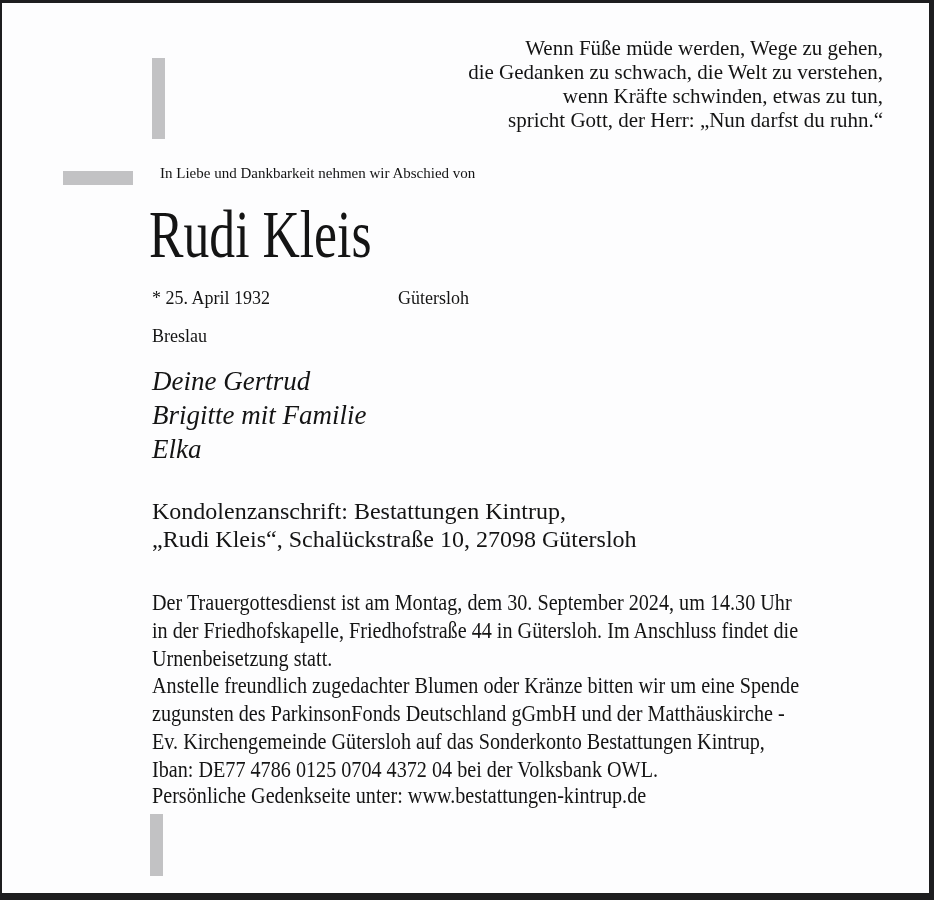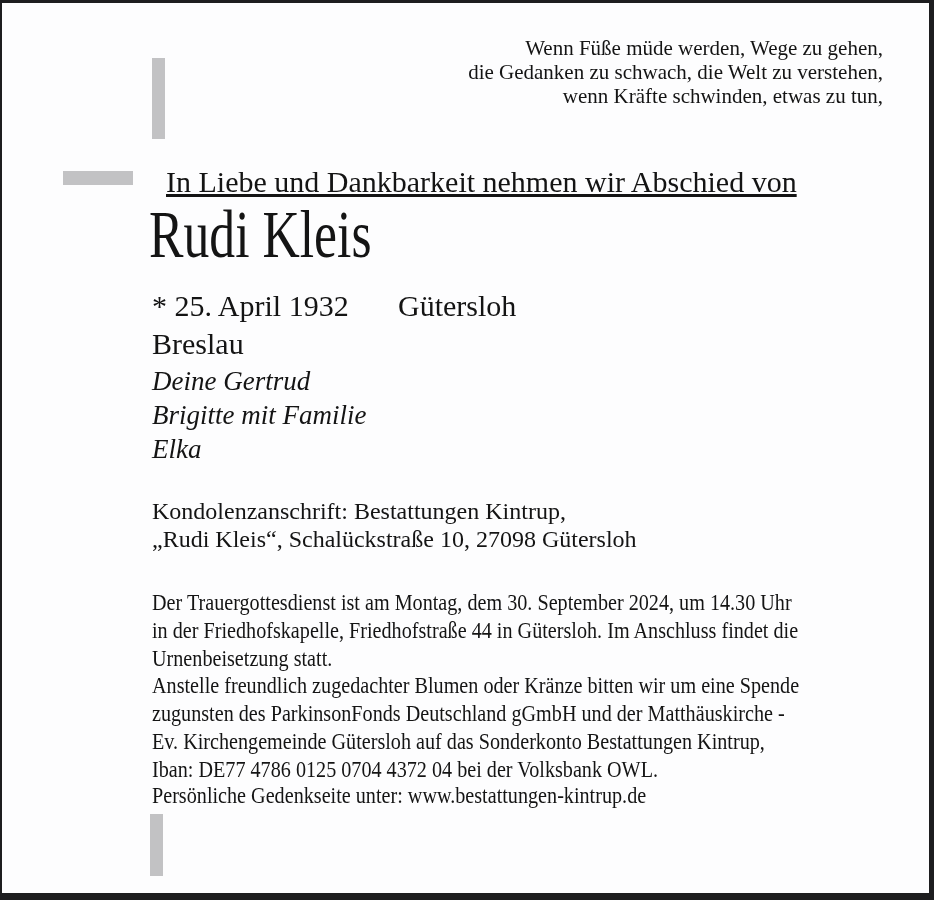--- a/index.html
+++ b/index.html
@@ -32,42 +32,41 @@
   .verse {
     top: 33px;
     right: 46px;
     text-align: right;
     font-size: 21px;
     line-height: 24px;
     white-space: nowrap;
   }
 
   .intro {
-    left: 164px;
+    left: 158px;
     top: 162px;
-    font-size: 30px;
+    font-size: 15px;
     white-space: nowrap;
-    text-decoration: underline;
   }
 
   .name {
     left: 147px;
     top: 196px;
     margin: 0;
     font-size: 68px;
     font-weight: normal;
     line-height: 1.05;
     white-space: nowrap;
     transform: scaleX(0.76);
     transform-origin: 0 0;
   }
 
   .dates-col {
-    top: 284px;
-    font-size: 30px;
+    top: 276px;
+    font-size: 18px;
     line-height: 38px;
     white-space: nowrap;
   }
   .dates-col.birth { left: 150px; }
   .dates-col.death { left: 396px; }
 
   .mourners {
     left: 150px;
     top: 361px;
     font-size: 27px;
@@ -101,20 +100,21 @@
 <div class="page">
 
   <div class="bar bar-v-top"></div>
   <div class="bar bar-h"></div>
   <div class="bar bar-v-bottom"></div>
 
   <div class="abs verse">
       <div>Wenn Füße müde werden, Wege zu gehen,</div>
       <div>die Gedanken zu schwach, die Welt zu verstehen,</div>
       <div>wenn Kräfte schwinden, etwas zu tun,</div>
+      <div>spricht Gott, der Herr: „Nun darfst du ruhn.“</div>
     </div>
 
   <div class="abs intro">In Liebe und Dankbarkeit nehmen wir Abschied von</div>
 
   <h1 class="abs name">Rudi Kleis</h1>
 
   <div class="abs dates-col birth">
     <div>
       <span>*</span>
       <span>25. April 1932</span>

